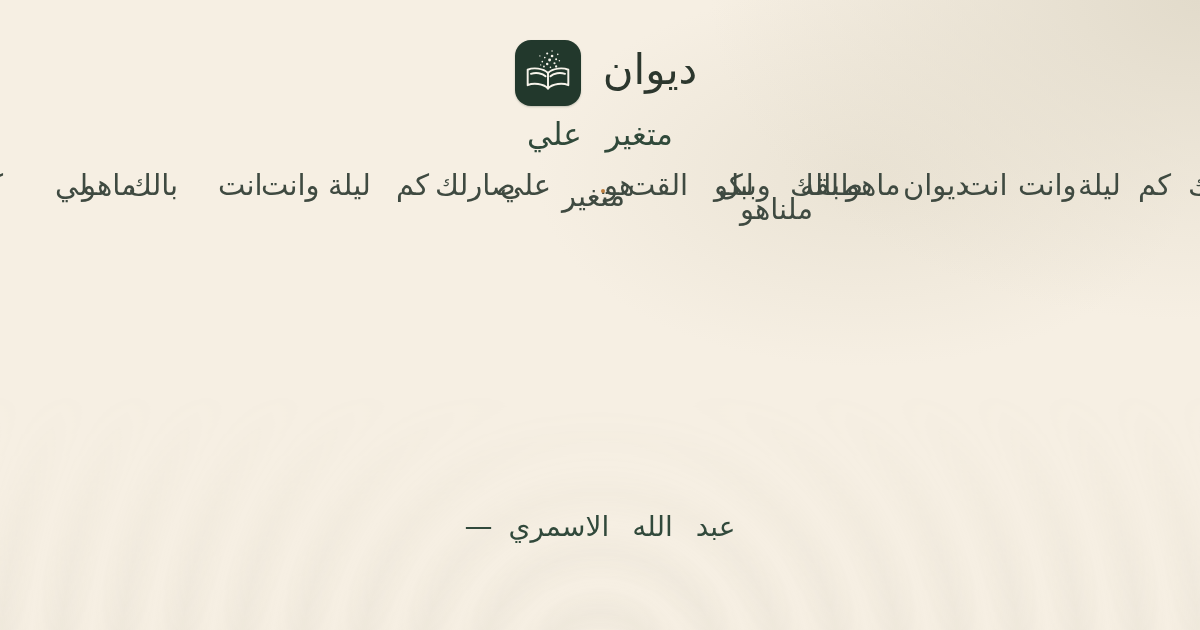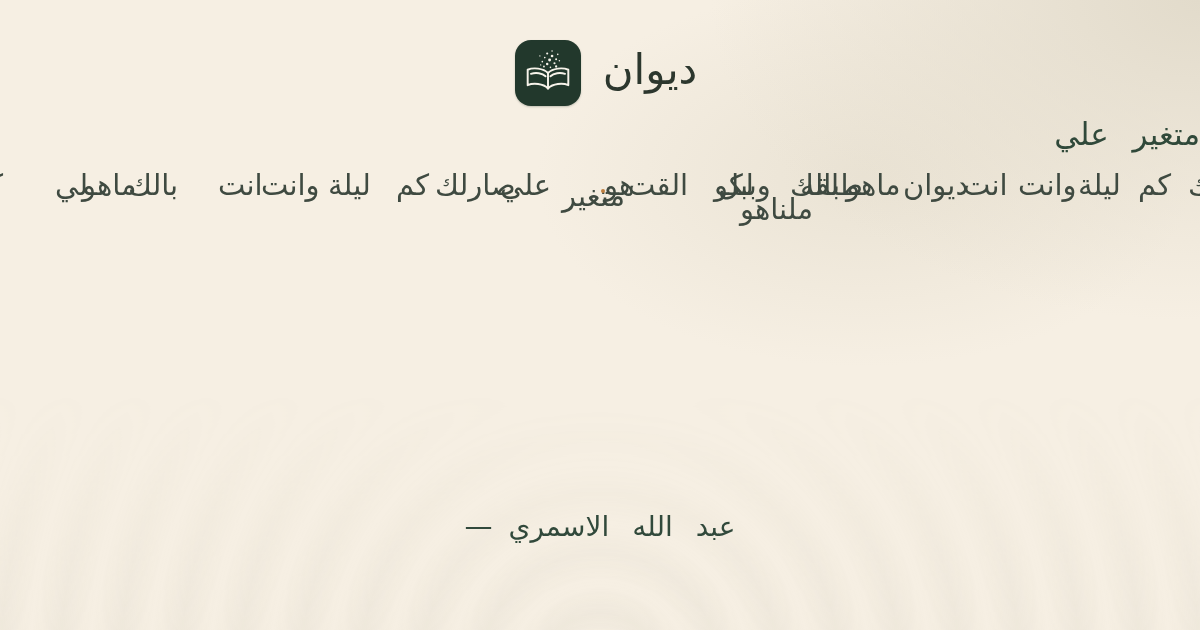--- a/index.html
+++ b/index.html
@@ -28,21 +28,21 @@
     width:66px;height:66px;border-radius:16px;background:#22382c;
     display:flex;align-items:center;justify-content:center;
     box-shadow:0 1px 2px rgba(40,50,40,.25);
   }
   .logo svg{display:block;}
   .app-name{
     font-size:42px;color:#2c372e;direction:rtl;line-height:1;
     letter-spacing:0;padding-bottom:6px;
   }
   .poem-title{
-    position:absolute;top:114px;left:0;width:100%;
+    position:absolute;top:114px;left:0;width:100%;text-align:center;
     font-size:31px;color:#30493a;direction:rtl;word-spacing:14px;line-height:1.3;
   }
   .ticker{
     position:absolute;top:164px;left:0;width:100%;height:42px;
     font-size:29px;color:#3f4a41;line-height:42px;
   }
   .frag{
     position:absolute;top:0;white-space:nowrap;direction:rtl;
   }
   .accent-dot{

